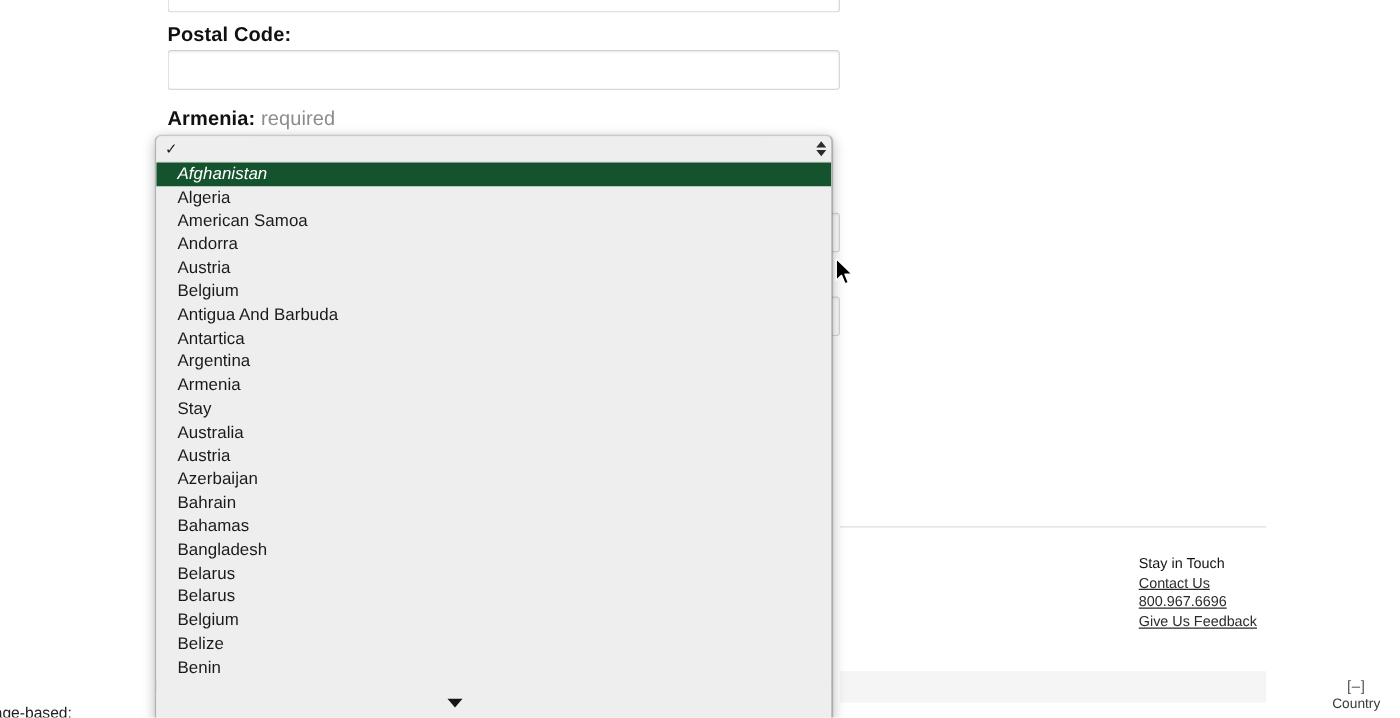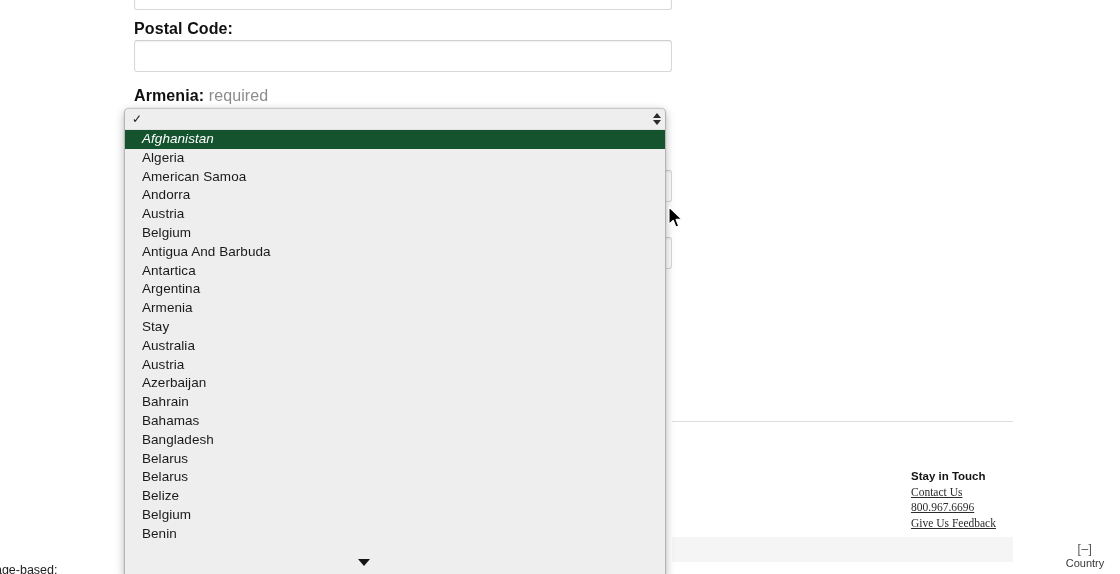--- a/index.html
+++ b/index.html
@@ -185,28 +185,26 @@
   .stay-in-touch {
     position: absolute;
     left: 911px;
     top: 444px;
     width: 160px;
     font-size: 11.5px;
     line-height: 15.5px;
     color: #2b2b2b;
   }
   .stay-in-touch .hd {
-    font-weight: bold;
+    font-weight: normal;
     color: #141414;
-    margin-top: 25px;
   }
   .stay-in-touch .lnk {
     color: #2b2b2b;
     display: block;
-    font-family: Liberation Serif, serif;
   }
 
   .gray-bar {
     position: absolute;
     left: 672px;
     top: 537px;
     width: 341px;
     height: 25px;
     background: #f5f5f5;
   }
@@ -304,22 +302,22 @@
         <div class="opt">Armenia</div>
         <div class="opt">Stay</div>
         <div class="opt">Australia</div>
         <div class="opt">Austria</div>
         <div class="opt">Azerbaijan</div>
         <div class="opt">Bahrain</div>
         <div class="opt">Bahamas</div>
         <div class="opt">Bangladesh</div>
         <div class="opt">Belarus</div>
         <div class="opt">Belarus</div>
+        <div class="opt">Belgium</div>
         <div class="opt">Belize</div>
-        <div class="opt">Belgium</div>
         <div class="opt">Benin</div>
       </div>
     <div class="popup-footer">
       <span class="dn-arrow"></span>
     </div>
   </div>
 
   <svg class="cursor" width="16" height="24" viewBox="0 0 16 24">
     <path d="M1,1 L1,18.2 L5.2,14.3 L8.0,21.1 L10.7,20.0 L8.0,13.4 L13.6,13.2 Z" fill="#000000" stroke="#ffffff" stroke-width="1.1" stroke-linejoin="round"></path>
   </svg>

